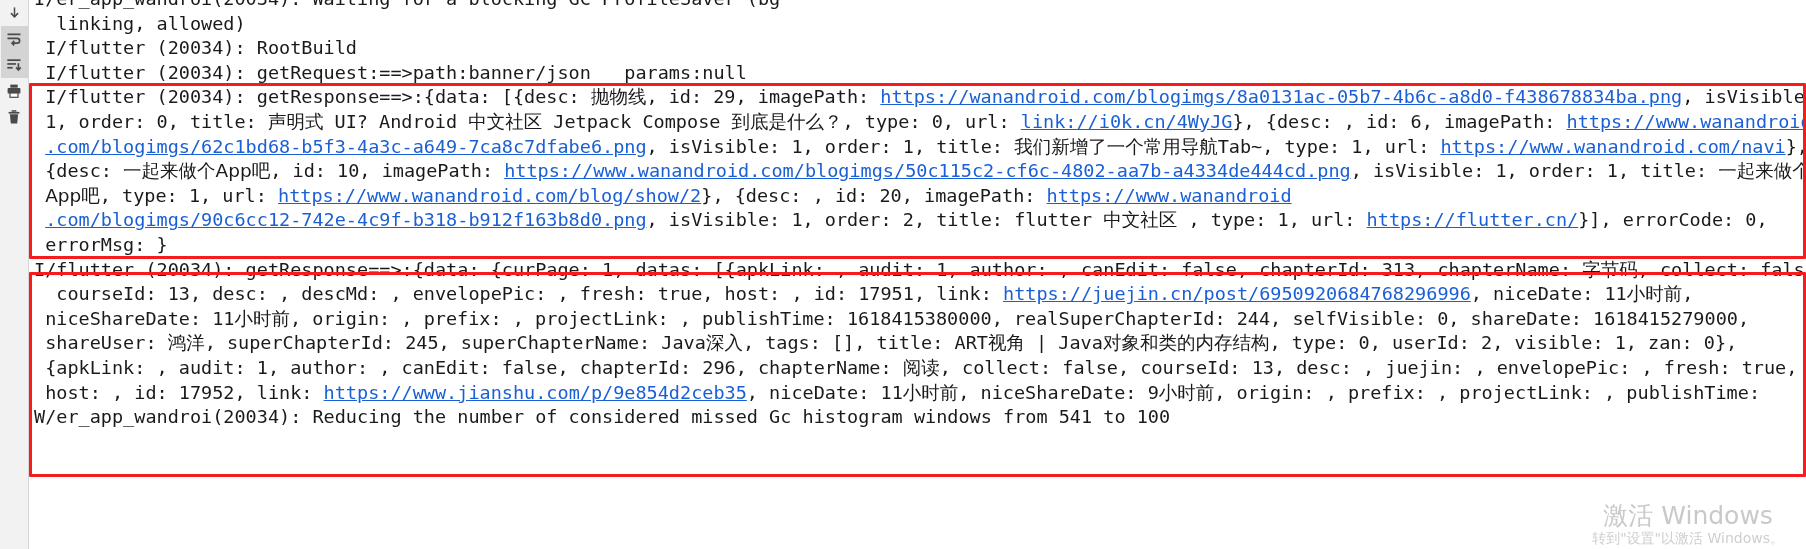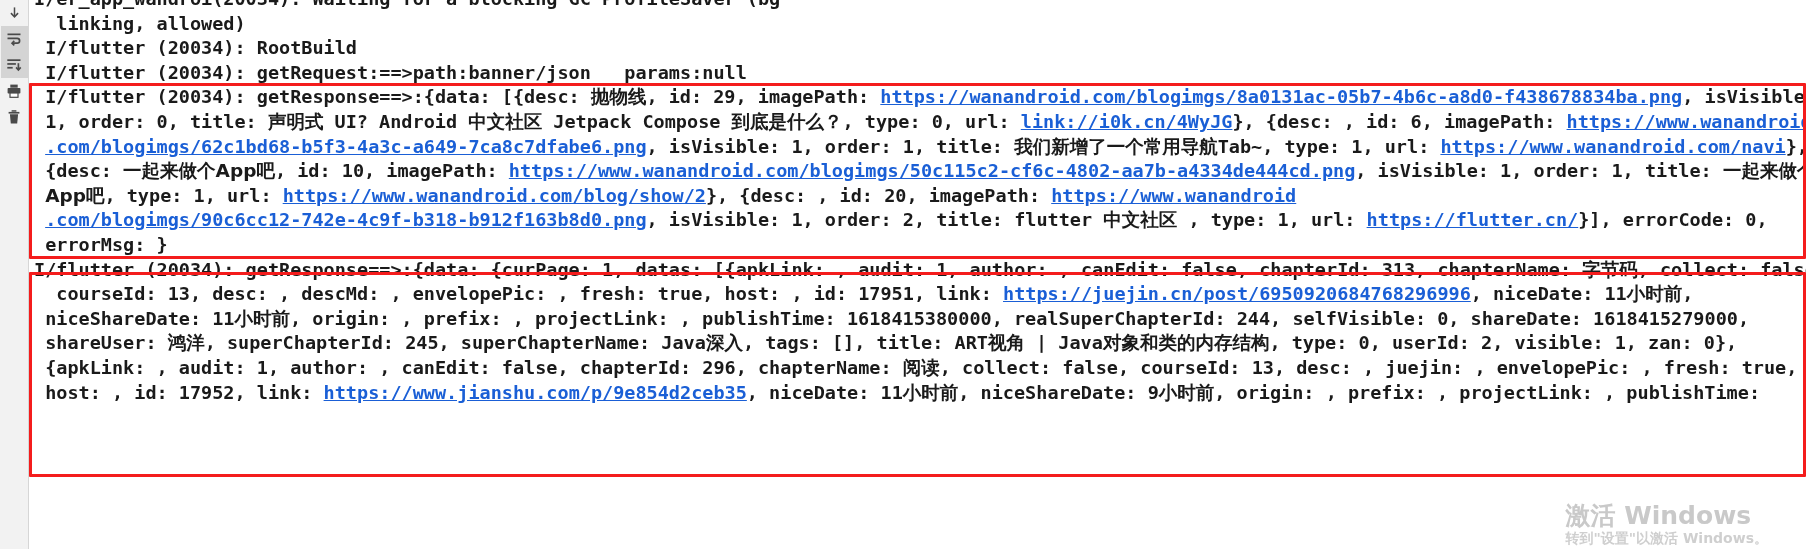--- a/index.html
+++ b/index.html
@@ -13,21 +13,20 @@
     overflow: hidden;
     font-family: "DejaVu Sans Mono", "Liberation Mono", monospace;
   }
   #app {
     position: relative;
     width: 1806px;
     height: 549px;
     display: flex;
     background: #ffffff;
     overflow: hidden;
-    font-weight: bold;
   }
 
   
   .gutter {
     width: 29px;
     min-width: 29px;
     height: 549px;
     background: #f2f2f2;
     border-right: 1px solid #d6d6d6;
     box-sizing: border-box;
@@ -91,23 +90,23 @@
     pointer-events: none;
     z-index: 5;
     border-radius: 1px;
   }
   #redbox-banner  { left: 29px;  top: 83px;  width: 1777px; height: 176px; }
   #redbox-article { left: 29px;  top: 272px; width: 1777px; height: 205px; }
 
   
   .watermark {
     position: absolute;
-    right: 38px;
+    right: 22px;
     bottom: 2px;
-    text-align: left;
+    text-align: center;
     z-index: 6;
     pointer-events: none;
     user-select: none;
   }
   .wm-title {
     font-family: "DejaVu Sans", "Liberation Sans", sans-serif;
     font-size: 25px;
     color: #c9c9c9;
     line-height: 29px;
     white-space: nowrap;
@@ -182,20 +181,21 @@
         <div class="line" id="line-banner-resp-4"><span> {desc: </span><span class="cjk">一起来做个App吧</span><span>, id: 10, imagePath: </span><span class="lnk">https://www.wanandroid.com/blogimgs/50c115c2-cf6c-4802-aa7b-a4334de444cd.png</span><span>, isVisible: 1, order: 1, title: </span><span class="cjk">一起来做个</span></div>
         <div class="line" id="line-banner-resp-5"><span> </span><span class="cjk">App吧</span><span>, type: 1, url: </span><span class="lnk">https://www.wanandroid.com/blog/show/2</span><span>}, {desc: , id: 20, imagePath: </span><span class="lnk">https://www.wanandroid</span></div>
         <div class="line" id="line-banner-resp-6"><span> </span><span class="lnk">.com/blogimgs/90c6cc12-742e-4c9f-b318-b912f163b8d0.png</span><span>, isVisible: 1, order: 2, title: flutter </span><span class="cjk">中文社区</span><span> , type: 1, url: </span><span class="lnk">https://flutter.cn/</span><span>}], errorCode: 0,</span></div>
         <div class="line" id="line-banner-resp-7"><span> errorMsg: }</span></div>
         <div class="line" id="line-article-resp-1"><span>I/flutter (20034): getResponse==&gt;:{data: {curPage: 1, datas: [{apkLink: , audit: 1, author: , canEdit: false, chapterId: 313, chapterName: </span><span class="cjk">字节码</span><span>, collect: false,</span></div>
         <div class="line" id="line-article-resp-2"><span>  courseId: 13, desc: , descMd: , envelopePic: , fresh: true, host: , id: 17951, link: </span><span class="lnk">https://juejin.cn/post/6950920684768296996</span><span>, niceDate: 11</span><span class="cjk">小时前</span><span>,</span></div>
         <div class="line" id="line-article-resp-3"><span> niceShareDate: 11</span><span class="cjk">小时前</span><span>, origin: , prefix: , projectLink: , publishTime: 1618415380000, realSuperChapterId: 244, selfVisible: 0, shareDate: 1618415279000,</span></div>
         <div class="line" id="line-article-resp-4"><span> shareUser: </span><span class="cjk">鸿洋</span><span>, superChapterId: 245, superChapterName: Java</span><span class="cjk">深入</span><span>, tags: [], title: ART</span><span class="cjk">视角</span><span> | Java</span><span class="cjk">对象和类的内存结构</span><span>, type: 0, userId: 2, visible: 1, zan: 0},</span></div>
         <div class="line" id="line-article-resp-5"><span> {apkLink: , audit: 1, author: , canEdit: false, chapterId: 296, chapterName: </span><span class="cjk">阅读</span><span>, collect: false, courseId: 13, desc: , juejin: , envelopePic: , fresh: true,</span></div>
         <div class="line" id="line-article-resp-6"><span> host: , id: 17952, link: </span><span class="lnk">https://www.jianshu.com/p/9e854d2ceb35</span><span>, niceDate: 11</span><span class="cjk">小时前</span><span>, niceShareDate: 9</span><span class="cjk">小时前</span><span>, origin: , prefix: , projectLink: , publishTime:</span></div>
+        <div class="line" id="line-gc-warning"><span>W/er_app_wandroi(20034): Reducing the number of considered missed Gc histogram windows from 541 to 100</span></div>
       </div>
   </div>
 
   <div class="redbox" id="redbox-banner"></div>
   <div class="redbox" id="redbox-article"></div>
 
   <div class="watermark">
     <div class="wm-title">激活 Windows</div>
     <div class="wm-sub">转到"设置"以激活 Windows。</div>
   </div>

